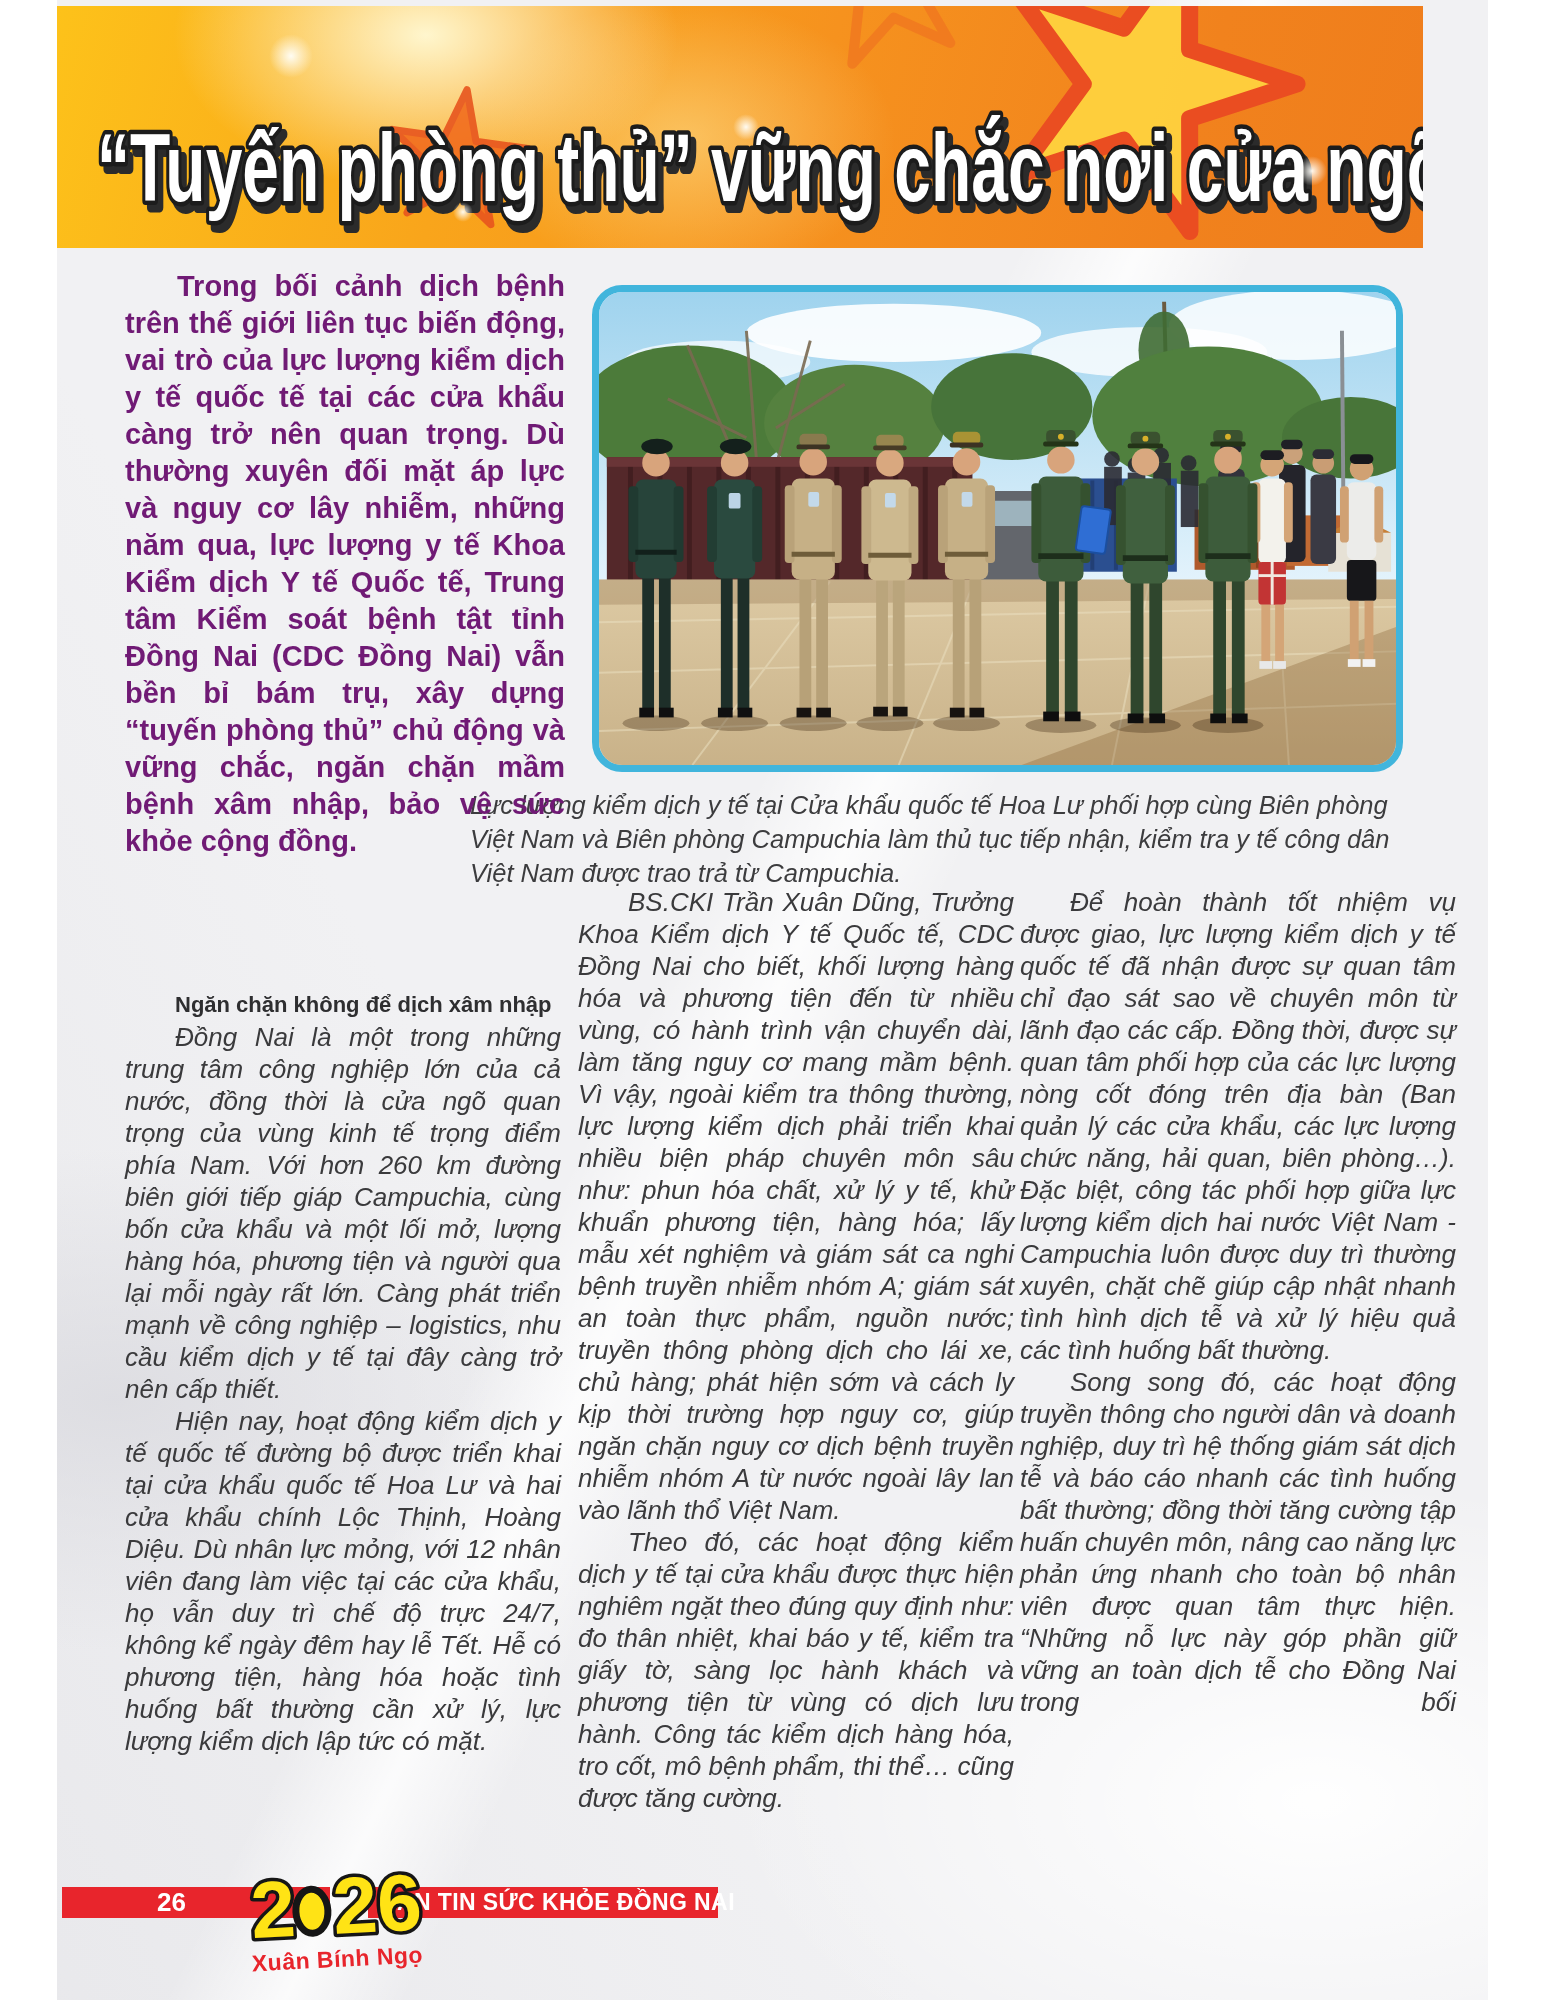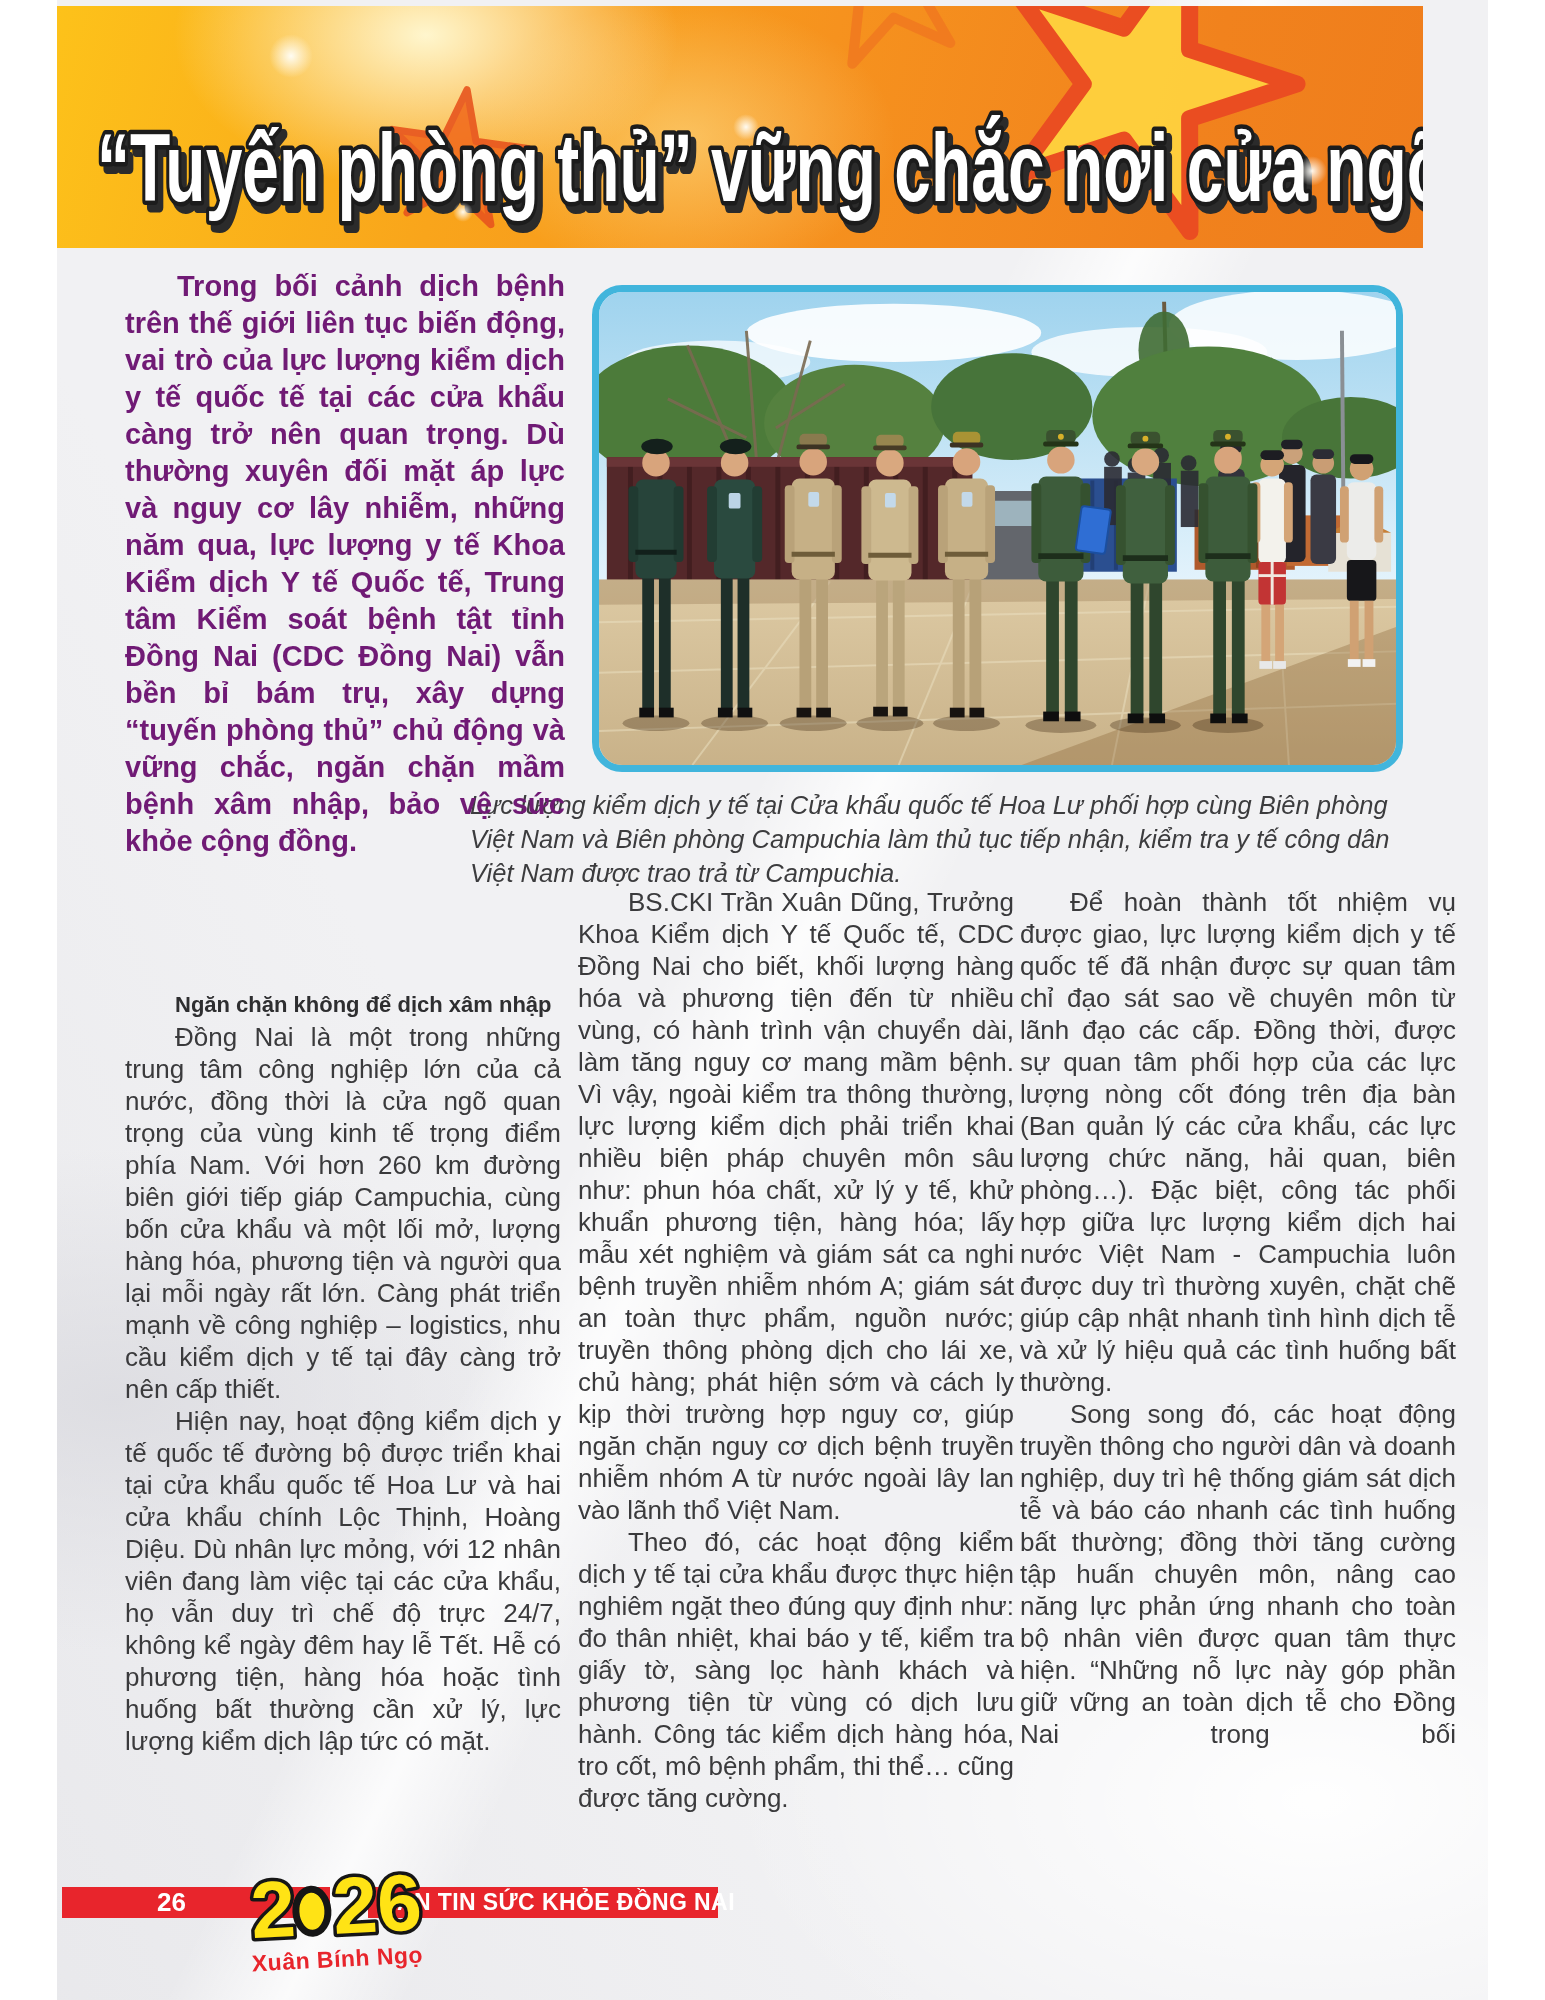--- a/index.html
+++ b/index.html
@@ -44,21 +44,21 @@
     text-align:left; color:#3c3c3e;
   }
   
   .intro {
     position:absolute; left:125px; top:268px; width:440px;
     font-size:29px; line-height:37px; font-weight:bold; color:#701a75;
     text-align:justify; text-indent:52px;
   }
   .col { position:absolute; width:436px; font-size:26px; line-height:32px;
          color:#3a3a3c; text-align:justify; }
-  .col p { margin:0; text-indent:50px; }
+  .col p { margin:0; text-indent:50px;font-style:italic; }
   .col h3 { margin:0; font-size:22px; line-height:33px; text-indent:50px;
             color:#2e2e30; font-weight:bold; }
   .col-left  { left:125px;  top:988px; }
   .col-mid   { left:578px;  top:886px; }
   .col-right { left:1020px; top:886px; }
   .col-right p.continues { text-align-last:justify; }
   
   .footer-bar { position:absolute; top:1887px; height:31px; background:#e8252c;
                 display:flex; align-items:center; color:#fff; font-weight:bold; }
   .footer-bar-left  { left:62px; width:268px; padding-left:95px; box-sizing:border-box;

